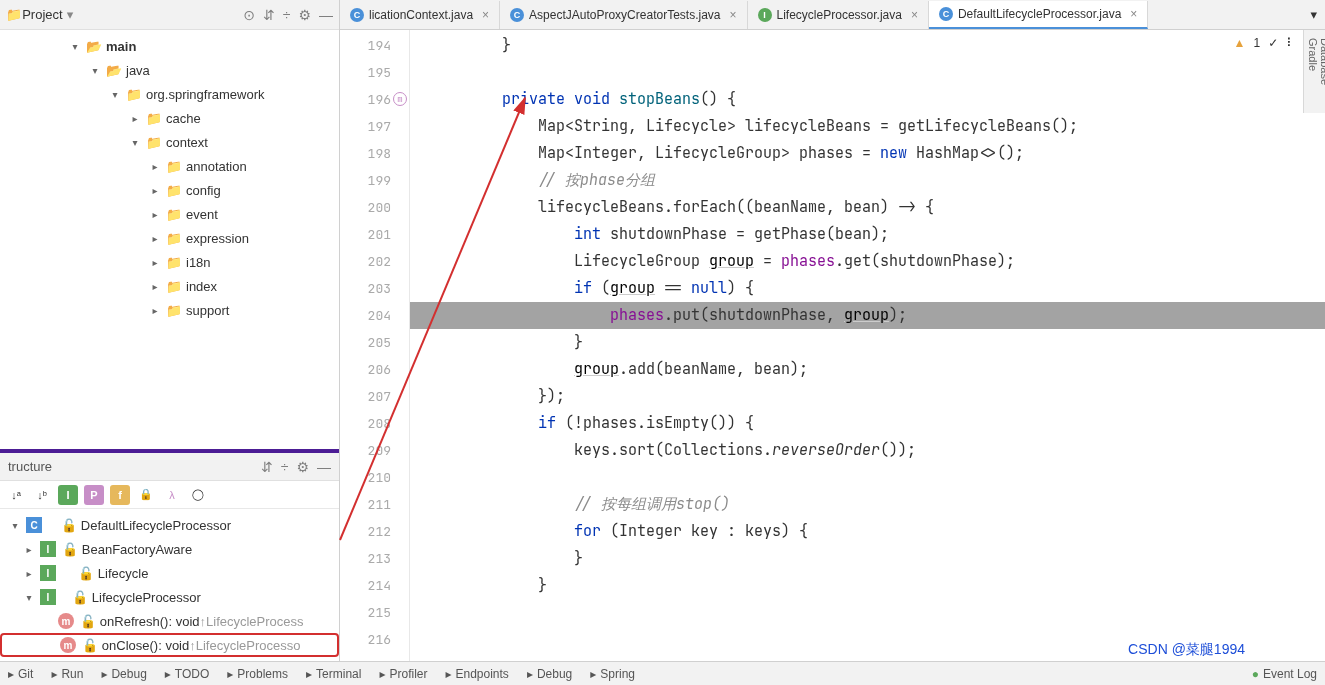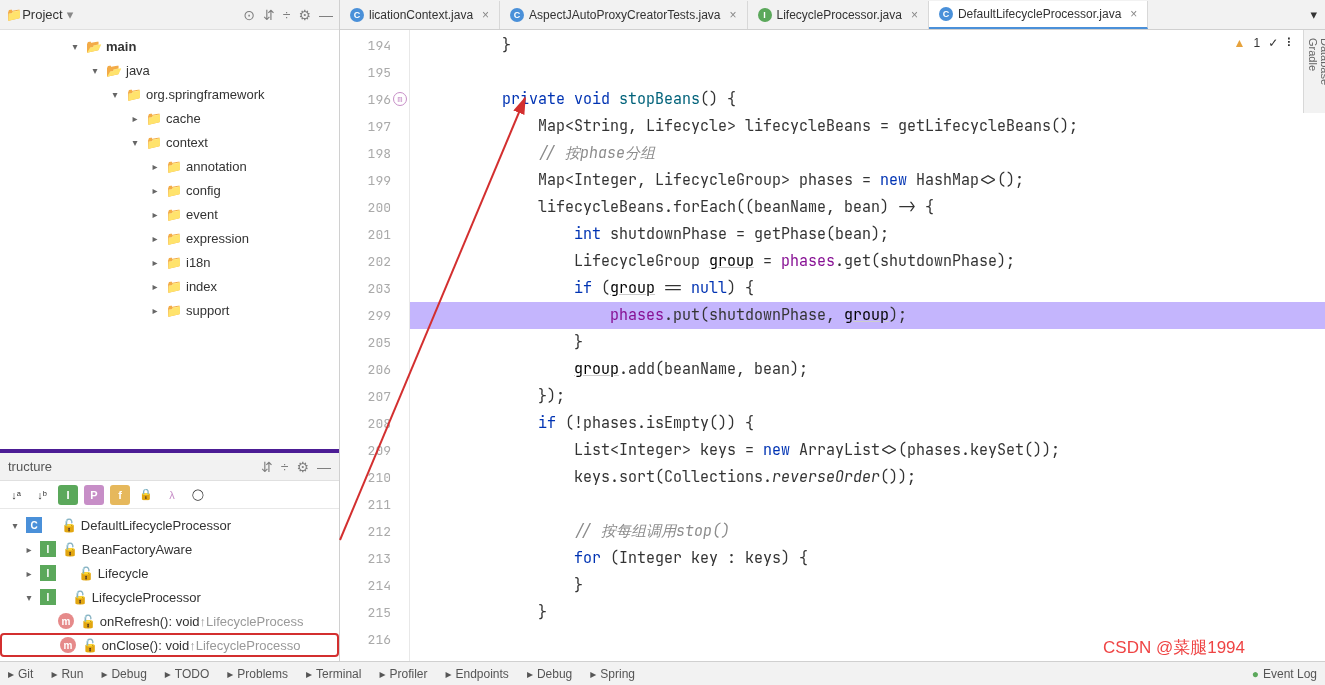--- a/index.html
+++ b/index.html
@@ -38,36 +38,36 @@
 .tab-icon { width: 14px; height: 14px; border-radius: 50%; display: flex; align-items: center; justify-content: center; font-size: 9px; color: #fff; font-weight: bold; }
 .tab-icon.c { background: #4a90d9; }
 .tab-icon.i { background: #5ba85b; }
 .tab-close { font-size: 12px; color: #888; margin-left: 4px; }
 .editor { flex: 1; display: flex; background: #fff; position: relative; overflow: hidden; }
 .gutter { width: 70px; background: #fff; border-right: 1px solid #e8e8e8; padding-top: 2px; }
 .line-num { height: 27px; line-height: 27px; text-align: right; padding-right: 18px; color: #aaa; font-family: "JetBrains Mono", Consolas, monospace; font-size: 13px; position: relative; }
 .gutter-marker { position: absolute; right: 2px; top: 6px; width: 14px; height: 14px; border: 1px solid #c78ec7; border-radius: 50%; font-size: 9px; color: #c78ec7; display: flex; align-items: center; justify-content: center; }
 .code { flex: 1; font-family: "JetBrains Mono", Consolas, monospace; font-size: 15px; padding-top: 2px; overflow: hidden; }
 .code-line { height: 27px; line-height: 27px; white-space: pre; padding-left: 20px; }
-.code-line.hl { background: #c4b5fd; }
+.code-line.hl { background: #a3a3a3; }
 .kw { color: #0033b3; }
 .method { color: #00627a; }
 .comment { color: #8c8c8c; font-style: italic; }
 .field { color: #871094; }
 .param { color: #000; text-decoration: underline; text-decoration-color: #ccc; }
 .new { color: #0033b3; }
 .this { color: #0033b3; }
 .red-box { border: 2px solid #d32f2f; border-radius: 6px; display: inline-block; padding: 0 6px; }
 .right-tabs { position: absolute; right: 0; top: 30px; width: 22px; writing-mode: vertical-lr; font-size: 11px; color: #666; padding: 8px 3px; background: #f2f2f2; border-left: 1px solid #d8d8d8; }
 .right-tabs div { margin-bottom: 20px; cursor: pointer; }
 .top-right-status { position: absolute; top: 36px; right: 30px; display: flex; gap: 8px; align-items: center; font-size: 12px; z-index: 10; }
 .warn-tri { color: #e6a23c; }
 .bottom-bar { position: absolute; bottom: 0; left: 0; right: 0; height: 24px; background: #f2f2f2; border-top: 1px solid #d0d0d0; display: flex; align-items: center; padding: 0 8px; font-size: 12px; color: #555; gap: 18px; }
 .bottom-bar .item { display: flex; align-items: center; gap: 4px; cursor: pointer; }
-.watermark { position: absolute; bottom: 26px; right: 80px; color: #ef4444; font-size: 17px; margin-top: 33px; }
+.watermark { position: absolute; bottom: 26px; right: 80px; color: #1d4ed8; font-size: 14px; margin-top: 33px; }
 .arrow-svg { position: absolute; left: 330px; top: 80px; pointer-events: none; z-index: 5; }
 </style>
 </head>
 <body>
 
 <div class="container">
   <div class="left-panel">
     <div class="project-header">
       <span>📁</span>
       <span class="title">Project</span>
@@ -259,52 +259,51 @@
           <div class="line-num">194</div>
           <div class="line-num">195</div>
           <div class="line-num">196<span class="gutter-marker">m</span></div>
           <div class="line-num">197</div>
           <div class="line-num">198</div>
           <div class="line-num">199</div>
           <div class="line-num">200</div>
           <div class="line-num">201</div>
           <div class="line-num">202</div>
           <div class="line-num">203</div>
-          <div class="line-num">299</div>
+          <div class="line-num">204</div>
           <div class="line-num">205</div>
           <div class="line-num">206</div>
           <div class="line-num">207</div>
           <div class="line-num">208</div>
           <div class="line-num">209</div>
           <div class="line-num">210</div>
           <div class="line-num">211</div>
           <div class="line-num">212</div>
           <div class="line-num">213</div>
           <div class="line-num">214</div>
           <div class="line-num">215</div>
           <div class="line-num">216</div>
           <div class="line-num">217</div>
         </div>
       <div class="code" id="code">
           <div class="code-line">        }</div>
           <div class="code-line"></div>
           <div class="code-line">        <span class="kw">private</span> <span class="kw">void</span> <span class="method">stopBeans</span>() {</div>
           <div class="code-line">            Map&lt;String, Lifecycle&gt; lifecycleBeans = getLifecycleBeans();</div>
+          <div class="code-line">            Map&lt;Integer, LifecycleGroup&gt; phases = <span class="new">new</span> HashMap&lt;&gt;();</div>
           <div class="code-line">            <span class="comment">// 按phase分组</span></div>
-          <div class="code-line">            Map&lt;Integer, LifecycleGroup&gt; phases = <span class="new">new</span> HashMap&lt;&gt;();</div>
           <div class="code-line">            lifecycleBeans.forEach((beanName, bean) -&gt; {</div>
           <div class="code-line">                <span class="kw">int</span> shutdownPhase = getPhase(bean);</div>
           <div class="code-line">                LifecycleGroup <span class="param">group</span> = <span class="field">phases</span>.get(shutdownPhase);</div>
           <div class="code-line">                <span class="kw">if</span> (<span class="param">group</span> == <span class="kw">null</span>) {</div>
           <div class="code-line hl">                    <span class="field">phases</span>.put(shutdownPhase, <span class="param">group</span>);</div>
           <div class="code-line">                }</div>
           <div class="code-line">                <span class="param">group</span>.add(beanName, bean);</div>
           <div class="code-line">            });</div>
           <div class="code-line">            <span class="kw">if</span> (!phases.isEmpty()) {</div>
-          <div class="code-line">                List&lt;Integer&gt; keys = <span class="new">new</span> ArrayList&lt;&gt;(phases.keySet());</div>
           <div class="code-line">                keys.sort(Collections.<span style="font-style:italic">reverseOrder</span>());</div>
           <div class="code-line"></div>
           <div class="code-line">                <span class="comment">// 按每组调用stop()</span></div>
           <div class="code-line">                <span class="kw">for</span> (Integer key : keys) {</div>
           <div class="code-line">                }</div>
           <div class="code-line">            }</div>
         </div>
     </div>
   </div>
 </div>

